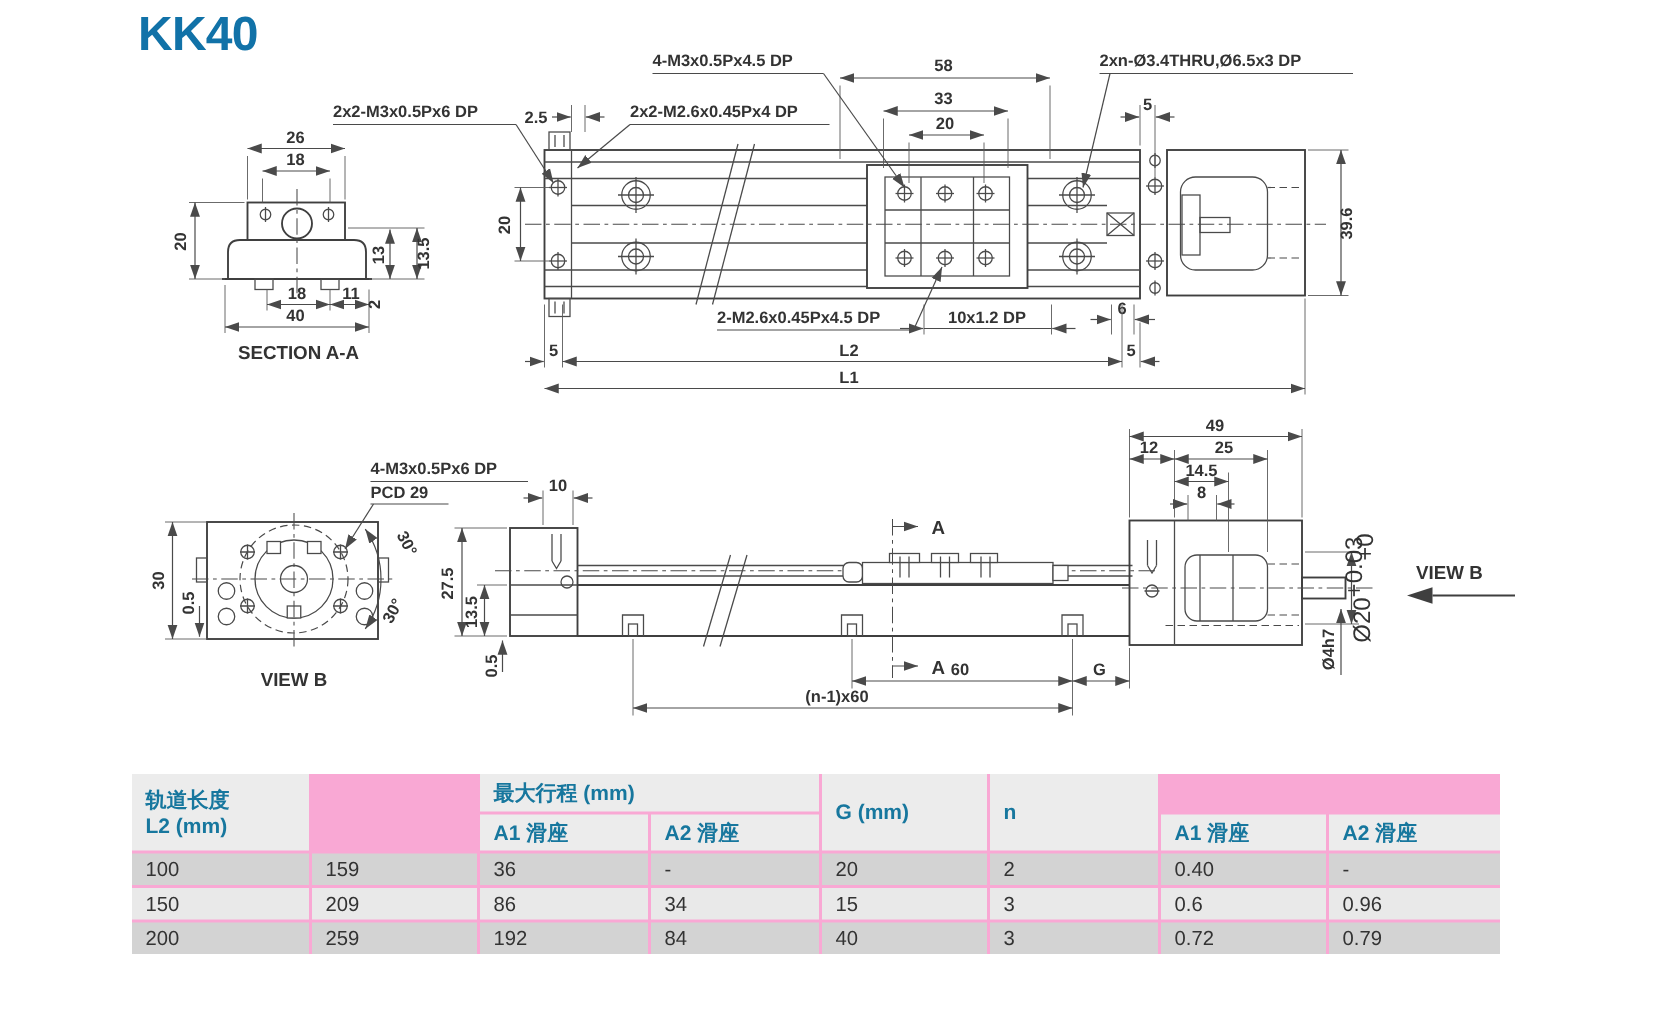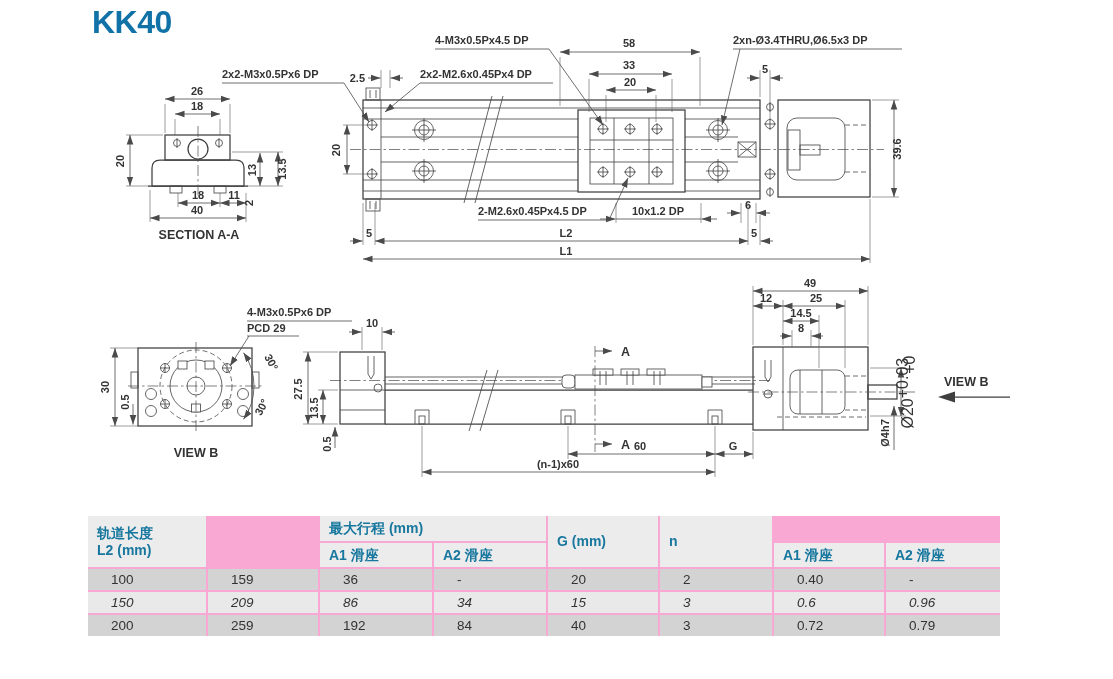--- a/index.html
+++ b/index.html
@@ -18,23 +18,23 @@
   svg text{font-family:"Liberation Sans",sans-serif;fill:#333;}
   svg text.d{font-size:11px;font-weight:bold;}
   svg text.lbl{font-size:11px;font-weight:bold;}
   svg text.big{font-size:12.5px;font-weight:bold;}
   
   .spec-table{position:absolute;left:88px;top:492px;display:grid;
     grid-template-columns:118px 110px 112px 112px 110px 112px 110px 114px;
     grid-template-rows:25px 24px 21px 21px 21px;gap:2px;background:#f9a8d4;margin-top:24px;}
   .th{background:#ececec;color:#17779e;font-weight:bold;font-size:14px;
       display:flex;align-items:center;padding-left:9px;line-height:1.15;}
-  .td{color:#333;font-size:13.5px;display:flex;align-items:center;padding-left:23px;}
+  .td{color:#333;font-size:13.5px;display:flex;align-items:center;padding-left:9px;}
   .rowA{background:#d3d3d3;}
-  .rowB{background:#e9e9e9;font-style:italic;}
+  .rowB{background:#e9e9e9;}
   .cA{grid-column:1;grid-row:1/3}.cB{grid-column:2;grid-row:1/3}.gS{grid-column:3/5;grid-row:1}
   .c3a{grid-column:3;grid-row:2}.c3b{grid-column:4;grid-row:2}
   .cG{grid-column:5;grid-row:1/3}.cN{grid-column:6;grid-row:1/3}
   .gW{grid-column:7/9;grid-row:1}
   .c7a{grid-column:7;grid-row:2}.c7b{grid-column:8;grid-row:2}
   .r1{grid-row:3}.r2{grid-row:4}.r3{grid-row:5}
   .k1{grid-column:1}.k2{grid-column:2}.k3{grid-column:3}.k4{grid-column:4}
   .k5{grid-column:5}.k6{grid-column:6}.k7{grid-column:7}.k8{grid-column:8}
 </style>
 </head>

